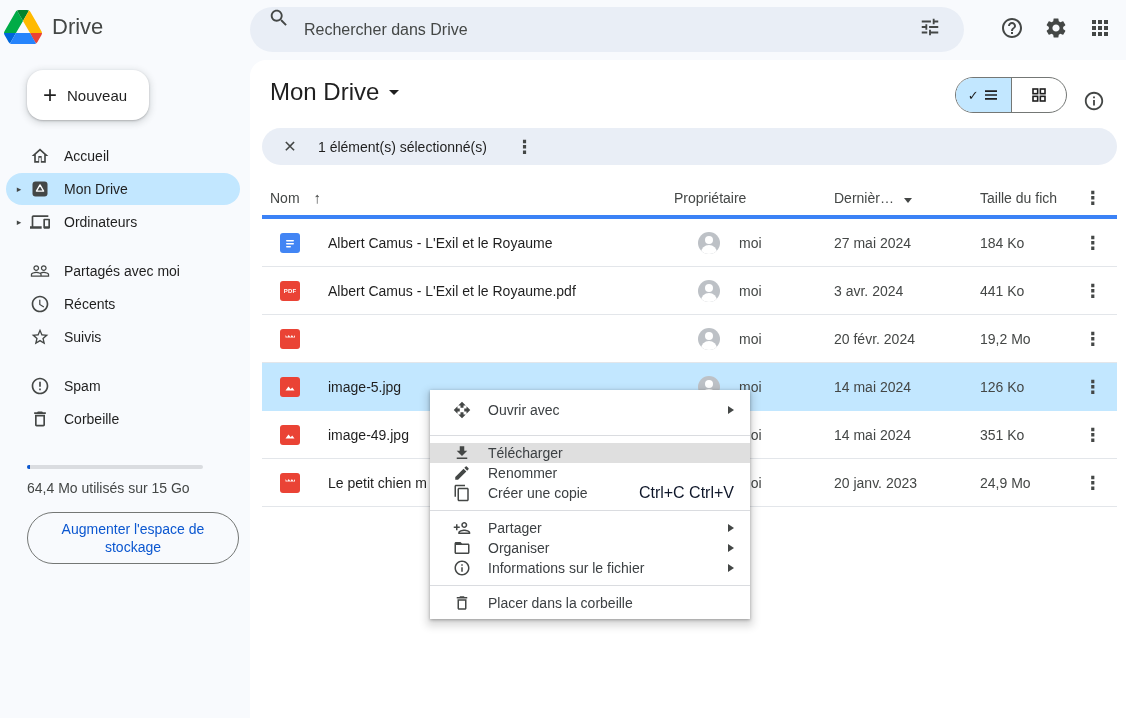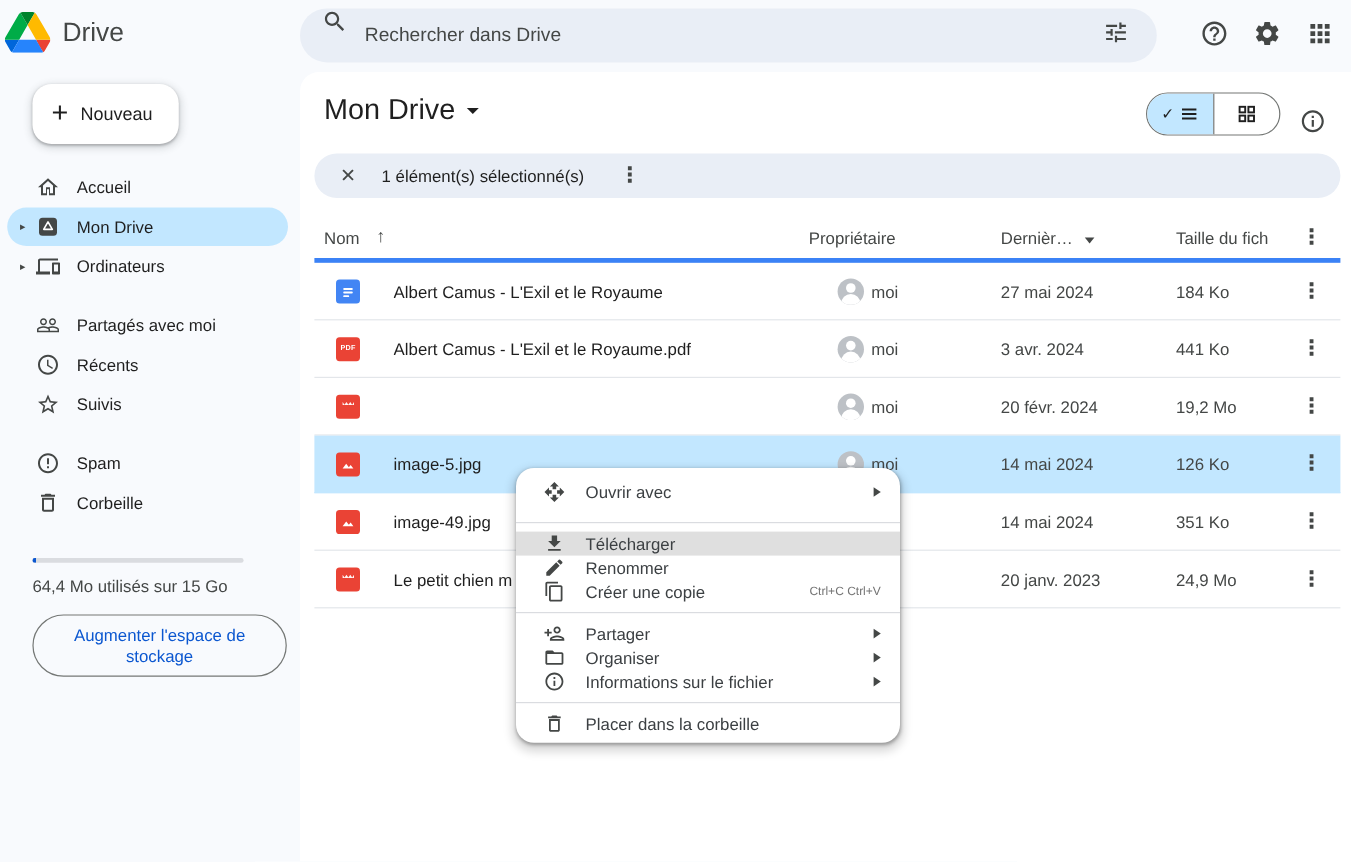--- a/index.html
+++ b/index.html
@@ -88,34 +88,34 @@
     border-top:5px solid #444746; display:inline-block; margin-left:10px; }
   .file-icon { width:20px; height:20px; border-radius:3px; flex:none; display:flex;
     align-items:center; justify-content:center; }
   .file-name { margin-left:28px; white-space:nowrap; overflow:hidden; text-overflow:ellipsis; color:#1F1F1F; }
   .avatar { width:22px; height:22px; border-radius:50%; background:#BDC1C6; flex:none;
     margin-left:24px; position:relative; overflow:hidden; }
   .avatar::before { content:""; position:absolute; left:7px; top:4px; width:8px; height:8px;
     border-radius:50%; background:#fff; }
   .avatar::after { content:""; position:absolute; left:3px; top:13px; width:16px; height:10px;
     border-radius:8px 8px 0 0; background:#fff; }
-  .owner-name { margin-left:6px; color:#444746; }
+  .owner-name { margin-left:19px; color:#444746; }
   .cell-text { color:#444746; }
 
   
   .context-menu { position:absolute; left:430px; top:390px; width:320px; background:#fff;
-    border-radius:15px; padding:2px 0 6px; z-index:10;
+    border-radius:0; padding:2px 0 6px; z-index:10;
     box-shadow:0 1px 3px rgba(0,0,0,.3), 0 4px 8px 3px rgba(0,0,0,.15); }
   .menu-item { height:20px; display:flex; align-items:center; padding:0 16px 0 22px;
     font-size:14px; color:#3C4043; cursor:pointer; }
   .menu-item.tall { height:36px; }
   .menu-item.highlight { background:#DFDFDF; }
   .mi-icon { width:20px; height:20px; margin-right:16px; display:flex; align-items:center; justify-content:center; flex:none; }
   .mi-label { flex:1; }
-  .mi-shortcut { font-size:10px; color:#737373; }
+  .mi-shortcut { font-size:16px; color:#0f172a; }
   .mi-sub { width:0; height:0; border-top:4px solid transparent; border-bottom:4px solid transparent;
     border-left:6px solid #444746; }
   .menu-sep { border-top:1px solid #DADCE0; margin:7px 0; }
 
   svg.ic { fill:#444746; }
 </style>
 </head>
 <body>
 
 <div class="app">

